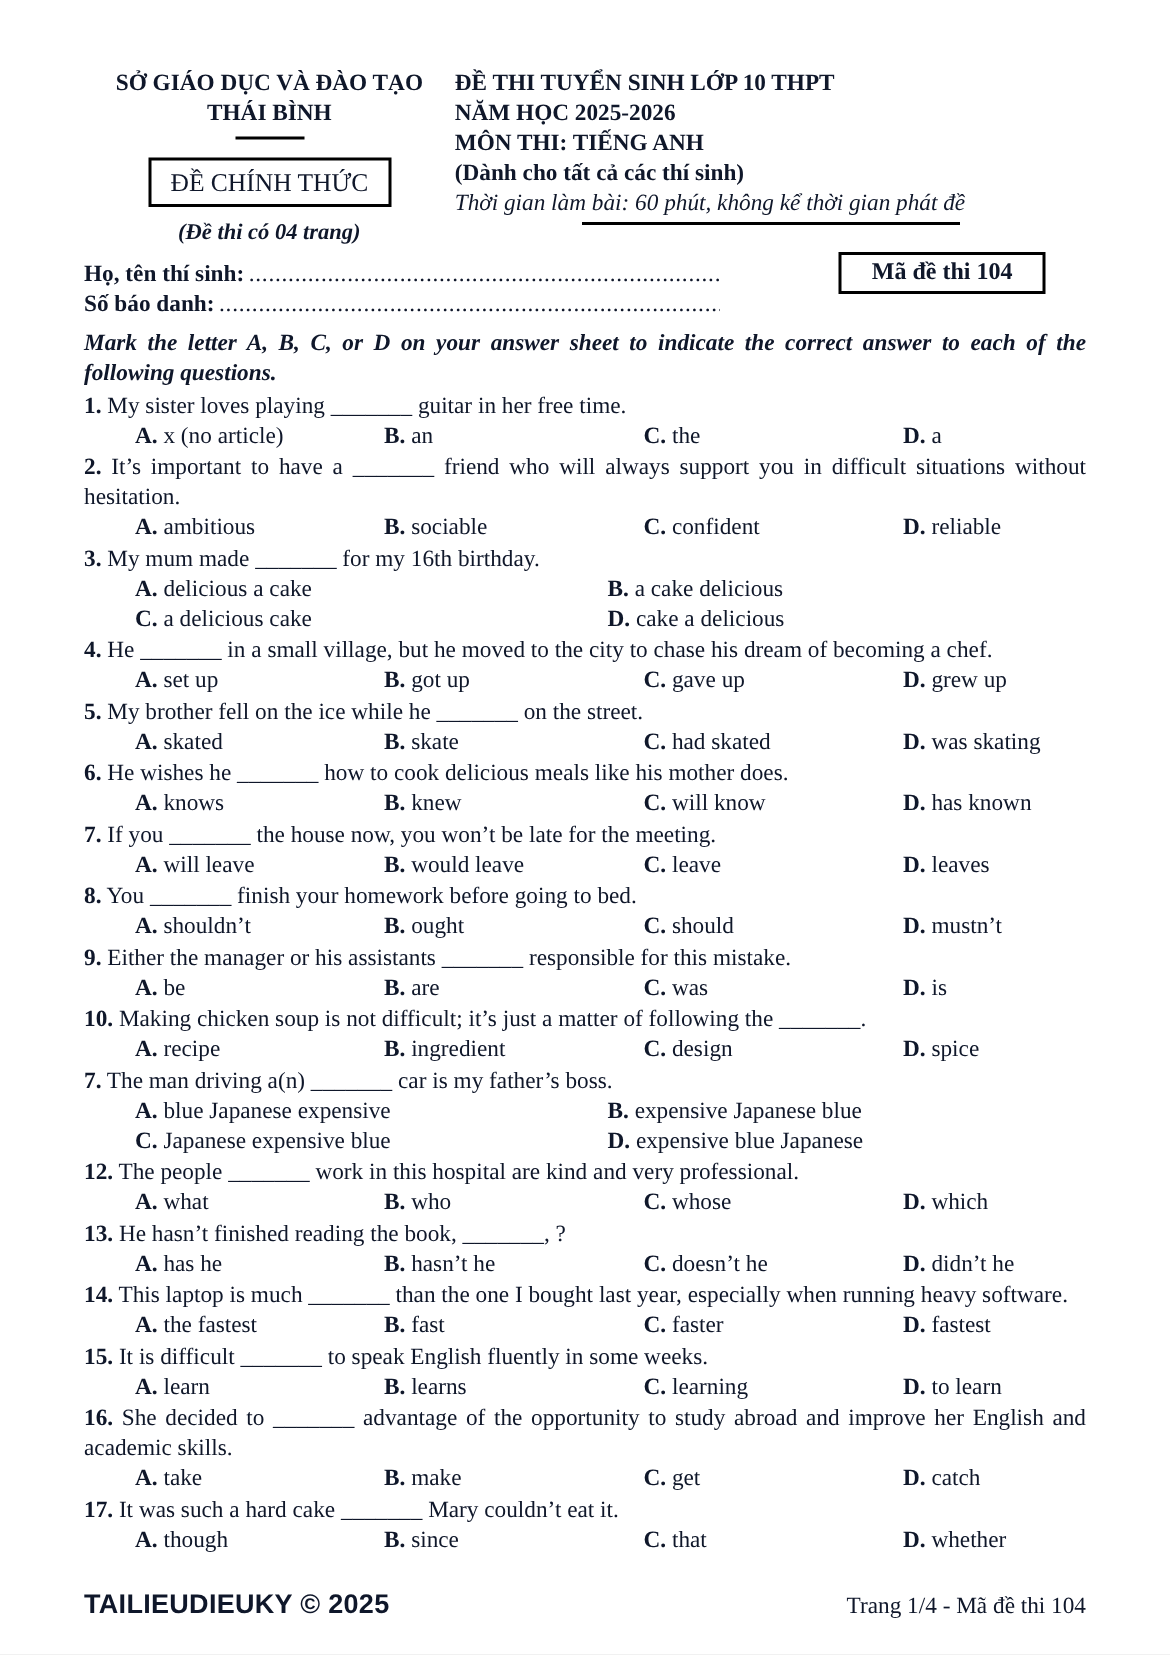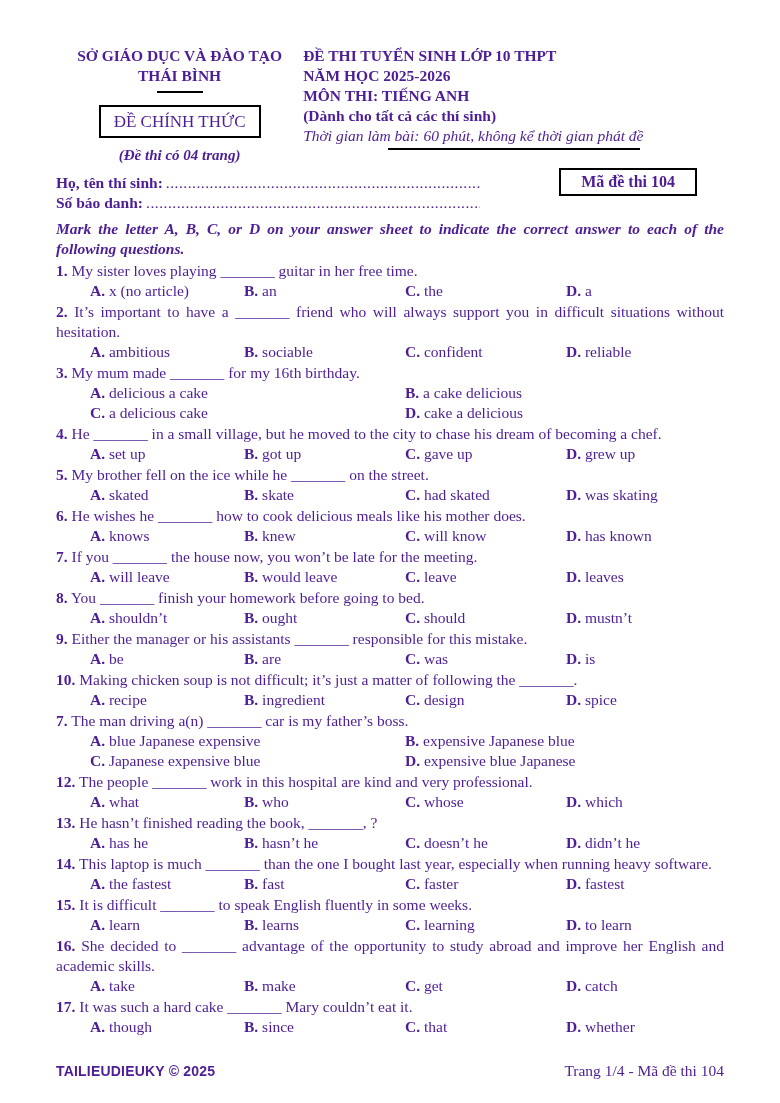--- a/index.html
+++ b/index.html
@@ -1,19 +1,19 @@
 <!DOCTYPE html>
 <html><head>
 <meta charset="utf-8">
 <style>
   * { box-sizing: border-box; }
   html, body { margin: 0; padding: 0; background: #e8e8e8; }
   .page {
     width: 780px; height: 1103px; margin: 0 auto; background: #ffffff;
-    position: relative; overflow: hidden; color: #4c1d95;
+    position: relative; overflow: hidden; color: #0f172a;
     font-family: "Liberation Serif", "DejaVu Serif", serif;
     font-size: 15.5px; line-height: 20px;
     padding: 46px 56px 0 56px;
   }
   b { font-weight: bold; }
 
   
   .header { display: flex; }
   .h-left { width: 37%; text-align: center; }
   .h-right { width: 63%; }
@@ -38,32 +38,32 @@
     border: 2px solid #000; padding: 2px 20px; font-weight: bold; font-size: 16px;
   }
 
   
   .instruction { font-weight: bold; font-style: italic; margin: 7px 0 2px 0; text-align: justify; }
 
   
   .question { margin-bottom: 1px; }
   .q-text { margin: 0; text-align: justify; font-family: Liberation Serif, serif; }
   .opts { display: grid; padding-left: 34px; }
-  .opts-four { grid-template-columns: 154px 161px 161px auto; }
+  .opts-four { grid-template-columns: 154px 161px 161px auto; gap: 12px; }
   .opts-two { grid-template-columns: 315px auto; }
   .opt { white-space: nowrap; overflow: hidden; }
 
   
   .footer {
     position: absolute; left: 56px; right: 56px; bottom: 22px;
     display: flex; justify-content: space-between; align-items: baseline;
   }
   .footer-left {
     font-family: "Liberation Sans", "DejaVu Sans", sans-serif;
-    font-weight: bold; font-size: 14px; letter-spacing: 0.2px;
+    font-weight: bold; font-size: 18px; letter-spacing: 0.2px;
   }
   .footer-right { font-size: 15.5px; }
 </style>
 </head>
 <body>
 
 <div class="page">
 
   <div class="header">
     <div class="h-left">

